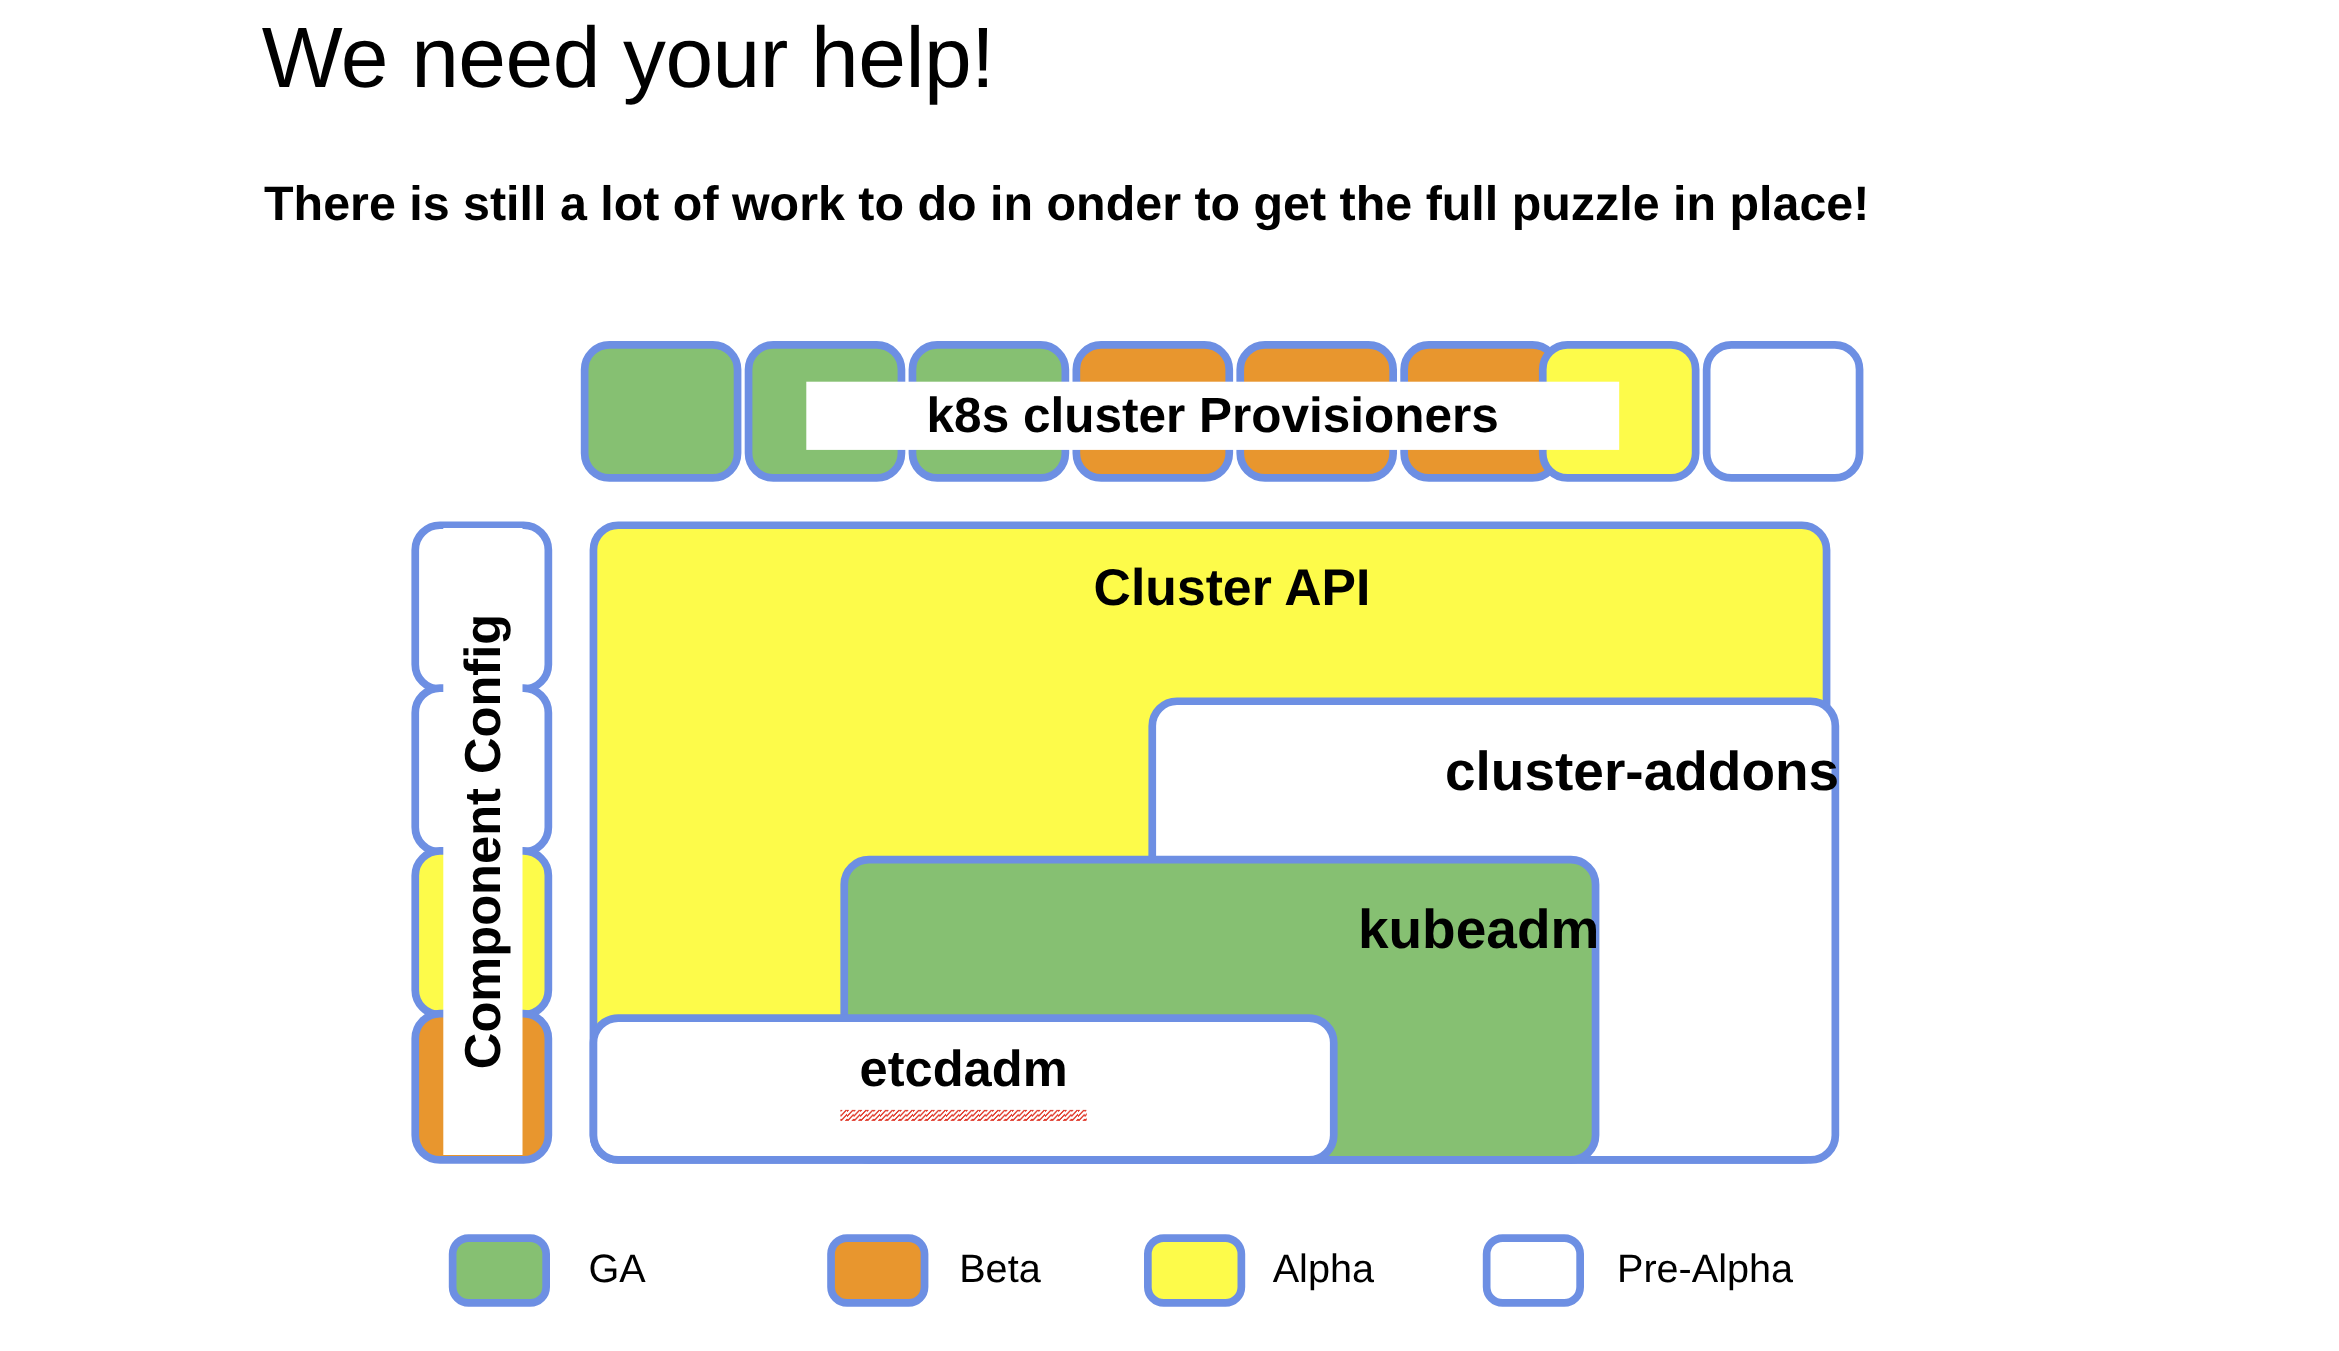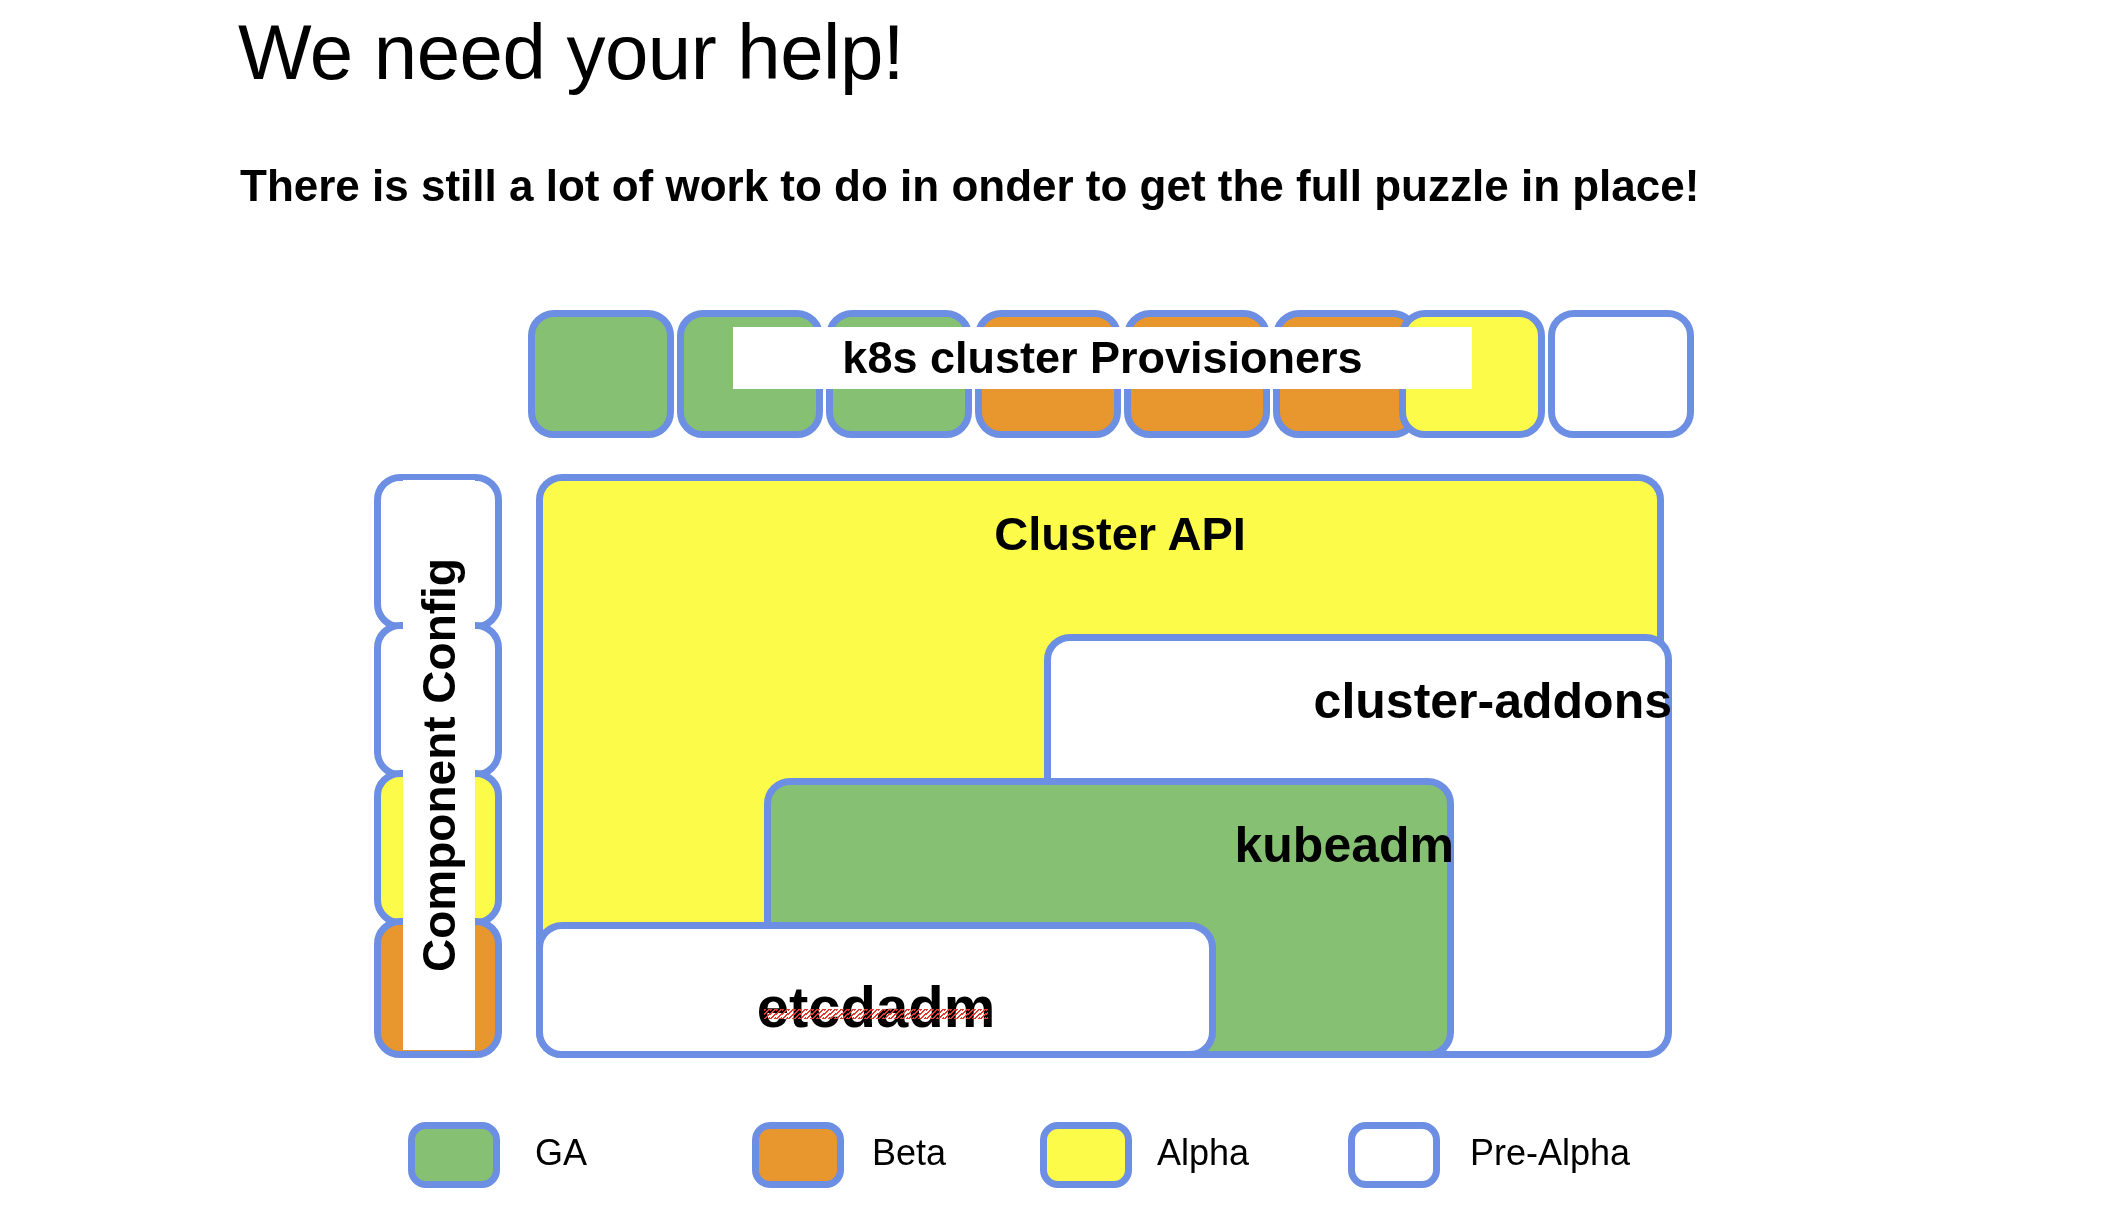--- a/index.html
+++ b/index.html
@@ -62,21 +62,21 @@
   
   .prov-box {
     top: 310px;
     width: 146px;
     height: 128px;
     border-radius: 26px;
   }
   #provisioner-label {
     position: absolute;
     left: 733px;
-    top: 327px;
+    top: 347px;
     width: 739px;
     height: 62px;
     background: #ffffff;
     display: flex;
     align-items: center;
     justify-content: center;
     font-size: 45px;
     font-weight: bold;
     white-space: nowrap;
     z-index: 40;
@@ -178,21 +178,21 @@
   <div class="node yellow" style="left:536px; top:474px; width:1128px; height:584px; z-index:10;"></div>
   <div class="big-label" style="left:536px; top:510px; width:1128px; text-align:center; font-size:47px; z-index:14;padding-left:20px;">Cluster API</div>
 
   <div class="node white" style="left:1044px; top:634px; width:628px; height:424px; z-index:16;"></div>
   <div class="big-label" style="left:1044px; top:676px; width:628px; text-align:right; font-size:50px; z-index:20;">cluster-addons</div>
 
   <div class="node green" style="left:764px; top:778px; width:690px; height:280px; z-index:22;"></div>
   <div class="big-label" style="left:764px; top:820px; width:690px; text-align:right; font-size:50px; z-index:26;">kubeadm</div>
 
   <div class="node white" style="left:536px; top:922px; width:680px; height:136px; z-index:30;"></div>
-  <div class="big-label" style="left:536px; top:978px; width:680px; text-align:center; font-size:58px; z-index:34;">etcdadm</div>
+  <div class="big-label" style="left:536px; top:948px; width:680px; text-align:center; font-size:46px; z-index:34;">etcdadm</div>
   <div class="squiggle" style="left:764px; top:1009px; width:224px;"></div>
 
 </div>
 
 <div id="legend">
 
   <div class="node legend-swatch green" style="left:408px;"></div>
   <div class="legend-text" style="left:535px;">GA</div>
 
   <div class="node legend-swatch orange" style="left:752px;"></div>

